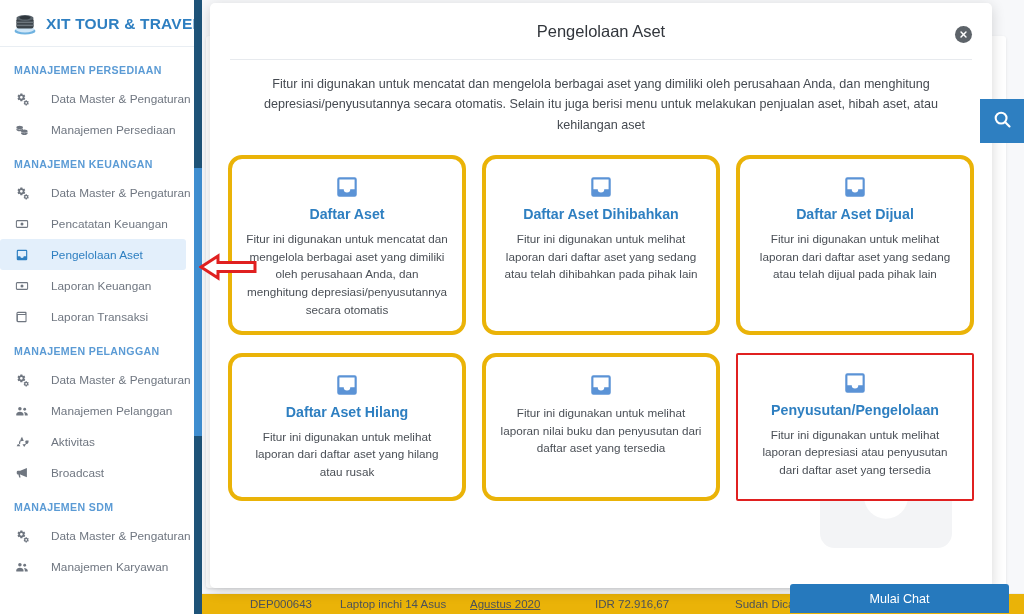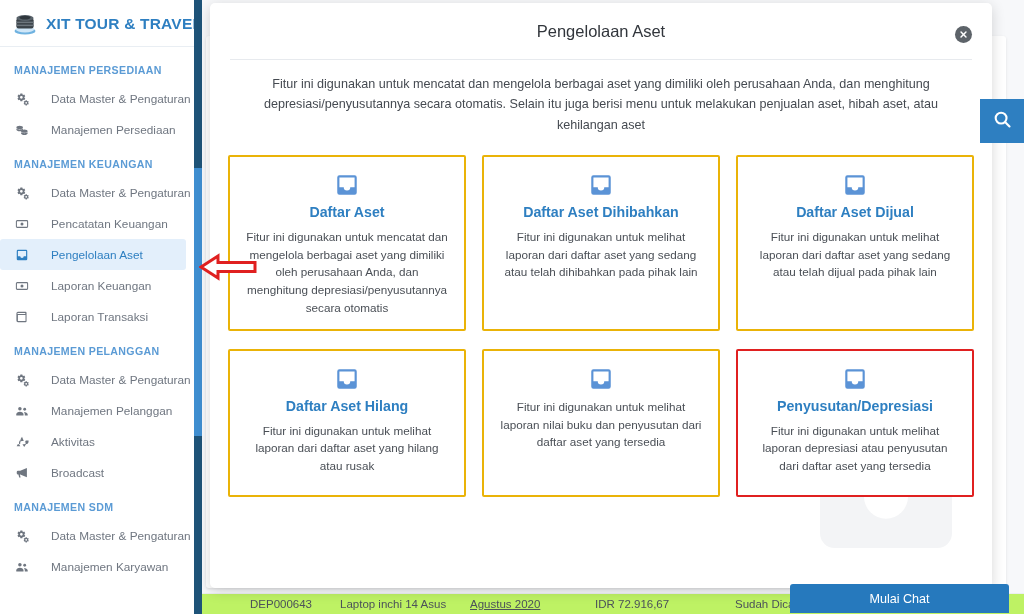--- a/index.html
+++ b/index.html
@@ -119,21 +119,21 @@
     border-radius: 3px;
     box-shadow: 0 1px 3px rgba(0,0,0,.10);
   }
   #table-row {
     position: absolute;
     left: 0; bottom: 0;
     width: 822px;
     height: 21px;
     display: flex;
     align-items: center;
-    background: #bef264;
+    background: #eab308;
     border-top: 1px solid #eceef1;
     font-size: 11.5px;
     color: #4c525a;
     white-space: nowrap;
   }
   #table-row .cell { padding-left: 0; }
   #table-row .c0 { width: 90px; margin-left: 48px; }
   #table-row .c1 { width: 130px; }
   #table-row .c2 { width: 125px; text-decoration: underline; }
   #table-row .c3 { width: 140px; }
@@ -231,22 +231,22 @@
     position: relative;
     padding: 16px 18px 0 18px;
     display: grid;
     grid-template-columns: repeat(3, 1fr);
     gap: 18px 16px;
     z-index: 2;
   }
 
   .feature-card {
     background: #ffffff;
-    border: 2px solid #eab308;
-    border-radius: 2px;
+    border: 4px solid #eab308;
+    border-radius: 14px;
     min-height: 148px;
     padding: 14px 14px 12px 14px;
     text-align: center;
     cursor: pointer;
   }
   .feature-card.highlight {
     border: 2.5px solid #e02020;
     border-radius: 2px;
   }
   .fc-icon {
@@ -518,21 +518,21 @@
             </svg>
           </div>
           <div class="fc-desc">Fitur ini digunakan untuk melihat laporan nilai buku dan penyusutan dari daftar aset yang tersedia</div>
         </div>
         <div class="feature-card highlight">
           <div class="fc-icon">
             <svg viewBox="0 0 24 24" width="26" height="26" fill="currentColor">
               <path d="M19 3H5a2 2 0 0 0-2 2v14a2 2 0 0 0 2 2h14a2 2 0 0 0 2-2V5a2 2 0 0 0-2-2zm0 11h-4a3 3 0 0 1-6 0H5V5h14v9z"></path>
             </svg>
           </div>
-          <div class="fc-title">Penyusutan/Depresiasi</div>
+          <div class="fc-title">Penyusutan/Pengelolaan</div>
           <div class="fc-desc">Fitur ini digunakan untuk melihat laporan depresiasi atau penyusutan dari daftar aset yang tersedia</div>
         </div>
       </div>
   </div>
 
   <div id="mulai-chat">Mulai Chat</div>
 
   <div id="red-arrow">
     <svg viewBox="0 0 58 30" width="58" height="30">
       <polygon points="2,15 19,4 19,10.5 56,10.5 56,19.5 19,19.5 19,26" fill="#ffffff" stroke="#e02020" stroke-width="3" stroke-linejoin="miter"></polygon>

